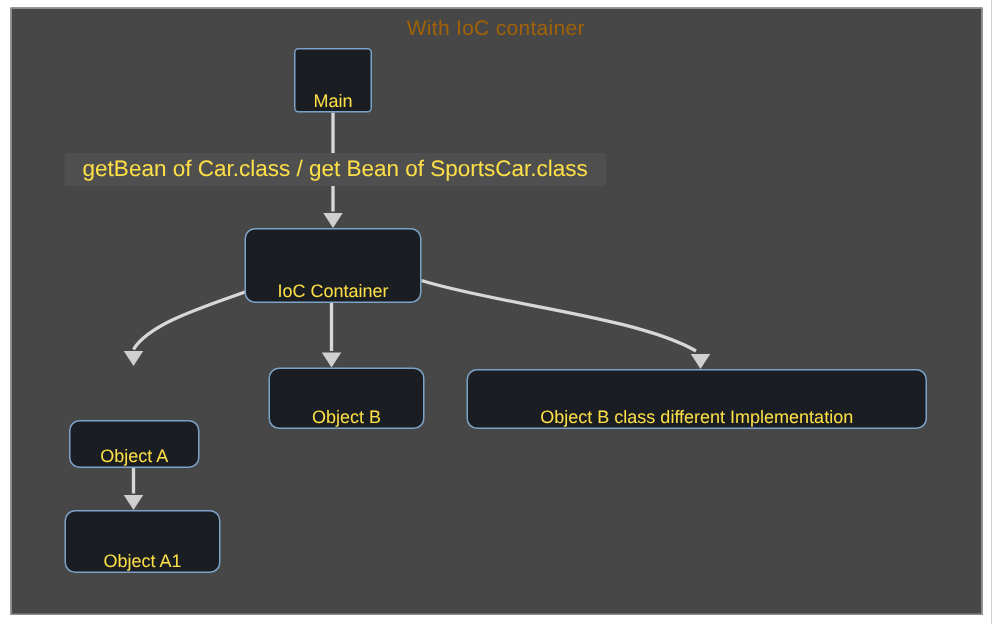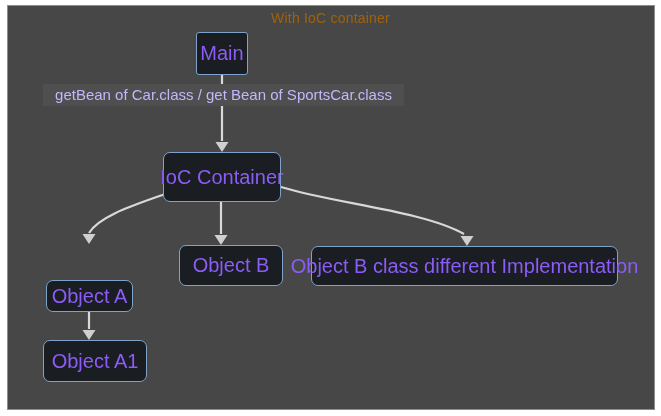--- a/index.html
+++ b/index.html
@@ -28,39 +28,39 @@
   .connectors {
     position: absolute;
     left: 0; top: 0;
     width: 661px; height: 416px;
   }
   .node {
     position: absolute;
     background: #1a1d21;
     border: 1.5px solid #7da3c9;
     border-radius: 7px;
-    color: #8b5cf6;
-    font-size: 20px;
+    color: #fde047;
+    font-size: 12px;
     display: flex;
-    align-items: center;
+    align-items: flex-end;
     justify-content: center;
     white-space: nowrap;
   }
   .node-main     { left: 196px; top: 32px;  width: 52px;  height: 43px; border-radius: 3px; }
   .node-ioc      { left: 163px; top: 152px; width: 118px; height: 50px; }
   .node-object-a { left: 46px;  top: 244px; width: 87px;  height: 32px; margin-top: 36px; }
   .node-object-b { left: 179px; top: 245px; width: 104px;  height: 41px; }
   .node-object-b-impl { left: 311px; top: 246px; width: 307px; height: 40px; }
   .node-object-a1{ left: 43px;  top: 340px; width: 104px;  height: 42px; }
   .edge-annotation {
     position: absolute;
-    left: 43px; top: 84px;
+    left: 43px; top: 102px;
     width: 361px; height: 22px;
     background: #4f4f4f;
-    color: #c4b5fd;
+    color: #fde047;
     font-size: 15px;
     line-height: 22px;
     text-align: center;
     white-space: nowrap;
   }
 </style>
 </head>
 <body>
 
 <div class="canvas"></div>

